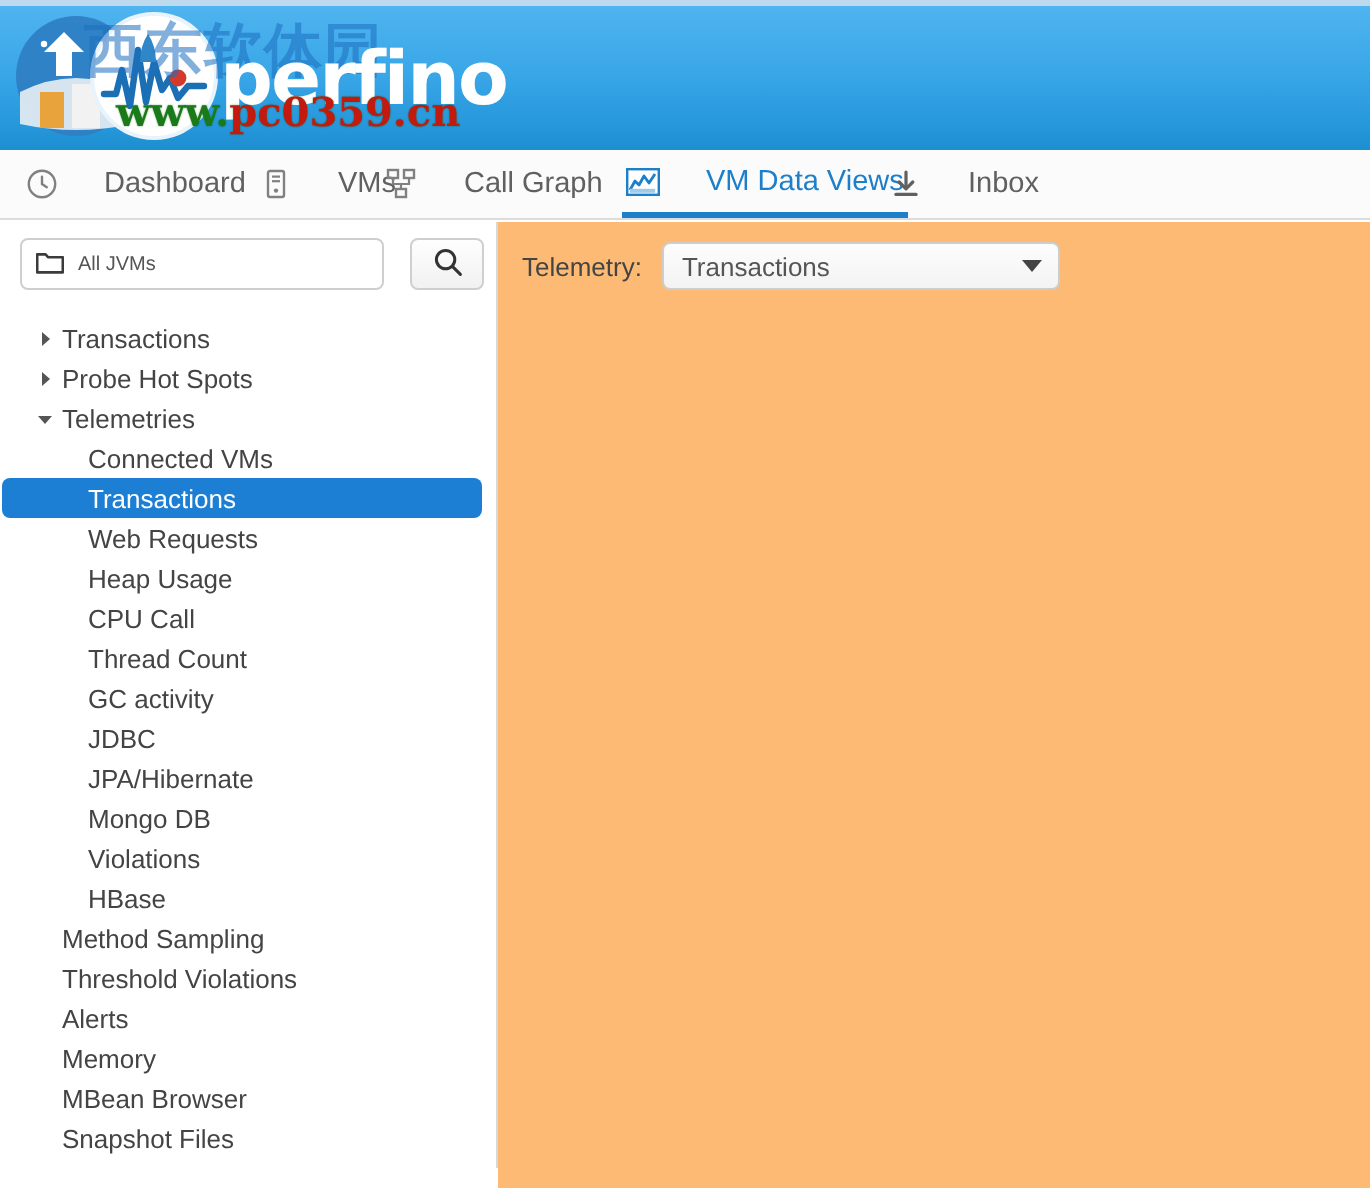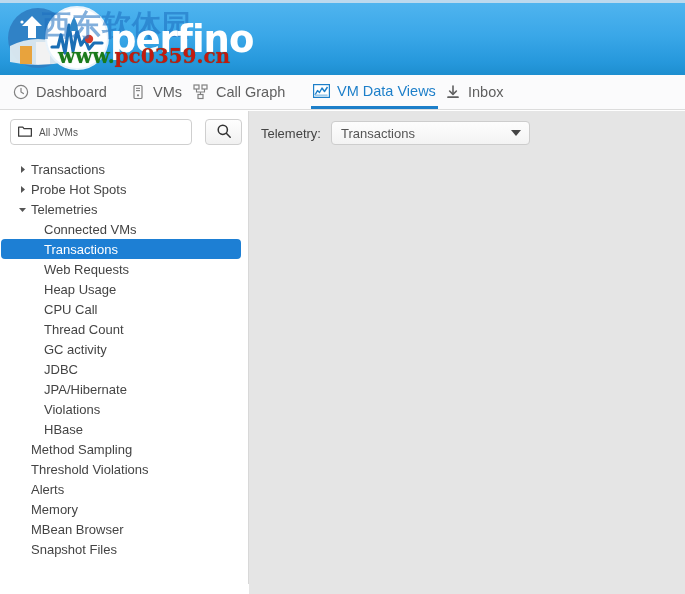--- a/index.html
+++ b/index.html
@@ -96,21 +96,21 @@
     background: #fbfbfc;
     border-bottom: 1px solid #dcdcdc;
     box-sizing: border-box;
   }
   .tab {
     position: absolute;
     top: 0;
     height: 34px;
     display: flex;
     align-items: center;
-    gap: 7px;
+    gap: 23px;
     padding: 0 2px;
     cursor: pointer;
     color: #606060;
     font-size: 14.5px;
     box-sizing: border-box;
     text-align: center;
   }
   .tab.active {
     color: #1d7fc9;
     border-bottom: 3px solid #1d7fc9;
@@ -197,21 +197,21 @@
     color: #ffffff;
   }
   .tnode.selected .tlabel { padding-left: 43px; }
 
   
   #content {
     position: absolute;
     left: 249px; top: 111px;
     width: 436px;
     height: 483px;
-    background: #e5e5e5;
+    background: #fdba74;
   }
   #telemetry-row {
     position: absolute;
     left: 12px; top: 10px;
     display: flex;
     align-items: center;
     gap: 10px;
   }
   #telemetry-label { font-size: 13px; color: #444; }
   #telemetry-select {
@@ -394,20 +394,23 @@
       <div class="tnode lvl2">
         <span class="tlabel">GC activity</span>
       </div>
       <div class="tnode lvl2">
         <span class="tlabel">JDBC</span>
       </div>
       <div class="tnode lvl2">
         <span class="tlabel">JPA/Hibernate</span>
       </div>
       <div class="tnode lvl2">
+        <span class="tlabel">Mongo DB</span>
+      </div>
+      <div class="tnode lvl2">
         <span class="tlabel">Violations</span>
       </div>
       <div class="tnode lvl2">
         <span class="tlabel">HBase</span>
       </div>
       <div class="tnode lvl1">
         <span class="tlabel">Method Sampling</span>
       </div>
       <div class="tnode lvl1">
         <span class="tlabel">Threshold Violations</span>

